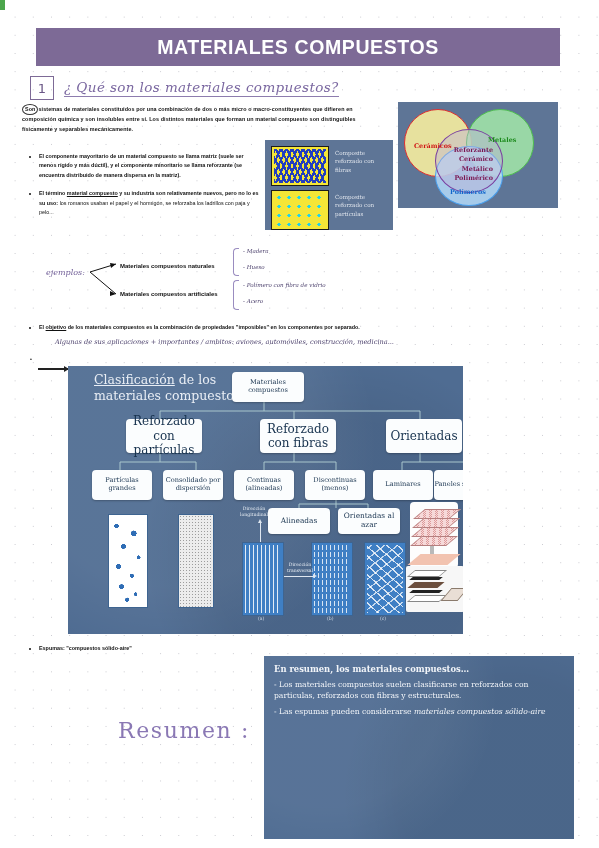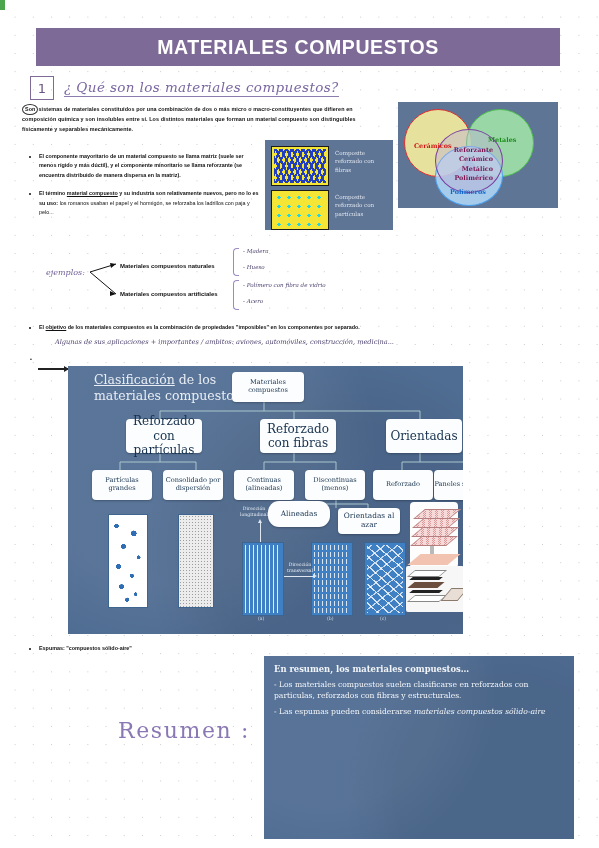--- a/index.html
+++ b/index.html
@@ -194,21 +194,21 @@
   #n-fib{left:192px;top:53px;}
   #n-est{left:318px;top:53px;}
 
   #n-pg{left:24px;top:104px;}
   #n-cd{left:95px;top:104px;}
   #n-cont{left:166px;top:104px;}
   #n-disc{left:237px;top:104px;}
   #n-lam{left:305px;top:104px;}
   #n-sand{left:366px;top:104px;}
 
-  #n-ali{left:200px;top:135px;border-radius:11px;}
+  #n-ali{left:200px;top:142px;}
   #n-azar{left:270px;top:142px;}
 
   
   .strip{position:absolute;background:#ffffff;border:1px solid #3e6490;}
   #s-pg{left:40px;top:148px;width:38px;height:92px;}
   #s-pg .blobs{
     position:absolute;inset:0;
     background-image:
       radial-gradient(circle at 20% 12%, #2f6db5 2.2px, transparent 2.4px),
       radial-gradient(circle at 65% 20%, #2f6db5 2.8px, transparent 3px),
@@ -418,21 +418,21 @@
 
   <div class="node lvl1" id="n-root">Materiales compuestos</div>
   <div class="node lvl2" id="n-part">Reforzado con partículas</div>
   <div class="node lvl2" id="n-fib">Reforzado con fibras</div>
   <div class="node lvl2" id="n-est">Orientadas</div>
 
   <div class="node lvl3" id="n-pg">Partículas grandes</div>
   <div class="node lvl3" id="n-cd">Consolidado por dispersión</div>
   <div class="node lvl3" id="n-cont">Continuas (alineadas)</div>
   <div class="node lvl3" id="n-disc">Discontinuas (menos)</div>
-  <div class="node lvl3" id="n-lam">Reforzado</div>
+  <div class="node lvl3" id="n-lam">Laminares</div>
   <div class="node lvl3" id="n-sand">Paneles sándwich</div>
 
   <div class="node sub" id="n-ali">Alineadas</div>
   <div class="node sub" id="n-azar">Orientadas al azar</div>
 
   <div class="strip" id="s-pg">
       <div class="blobs"></div>
     </div>
   <div class="strip" id="s-cd">
       <div class="speckle"></div>

